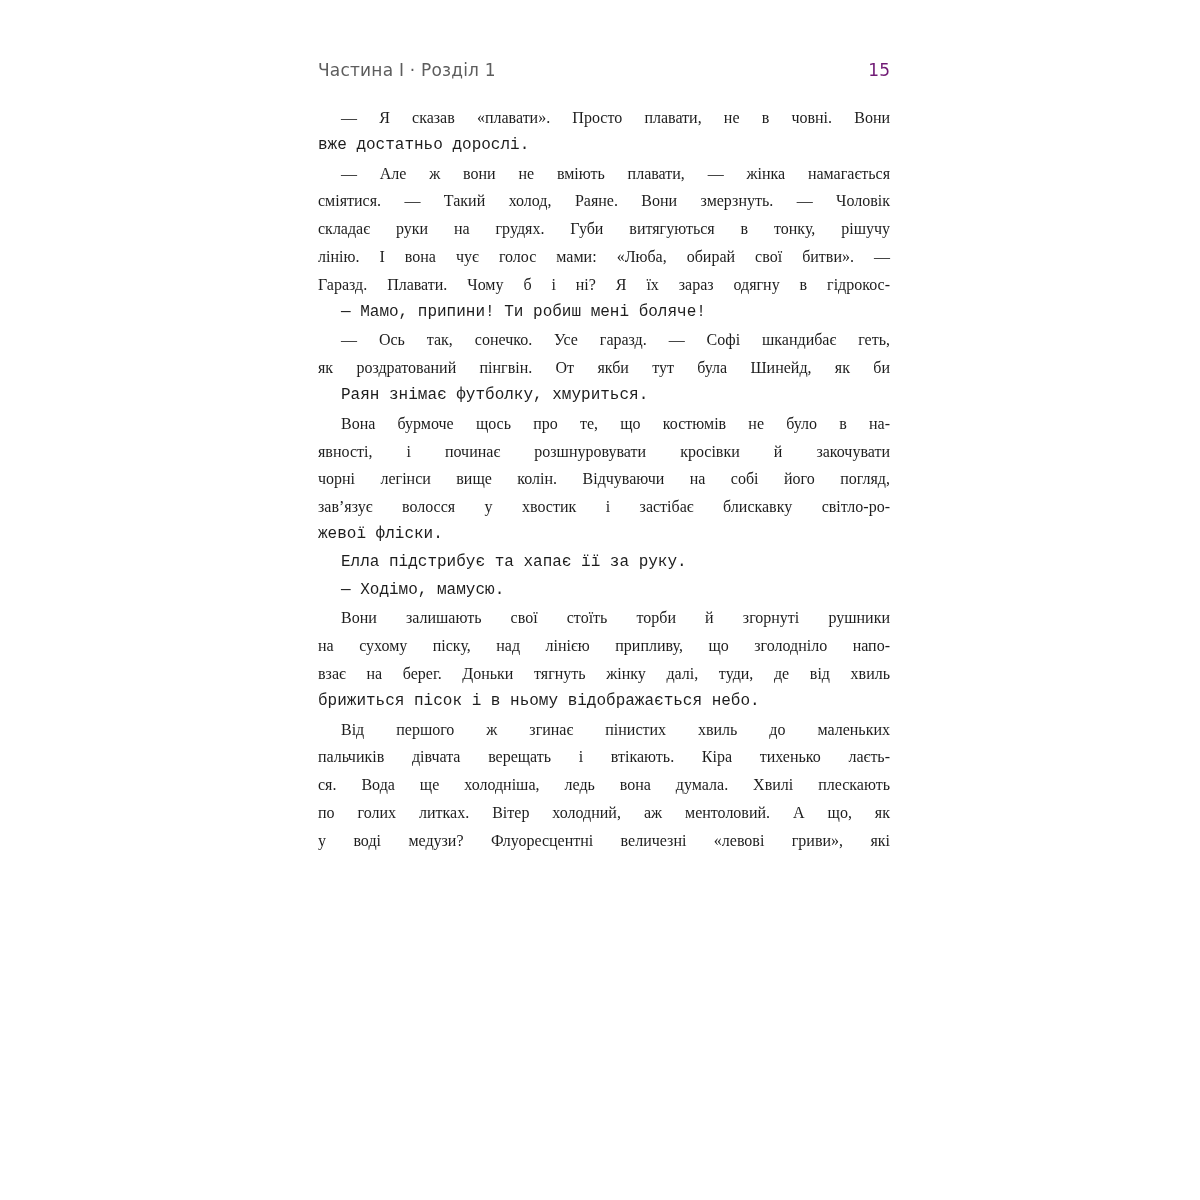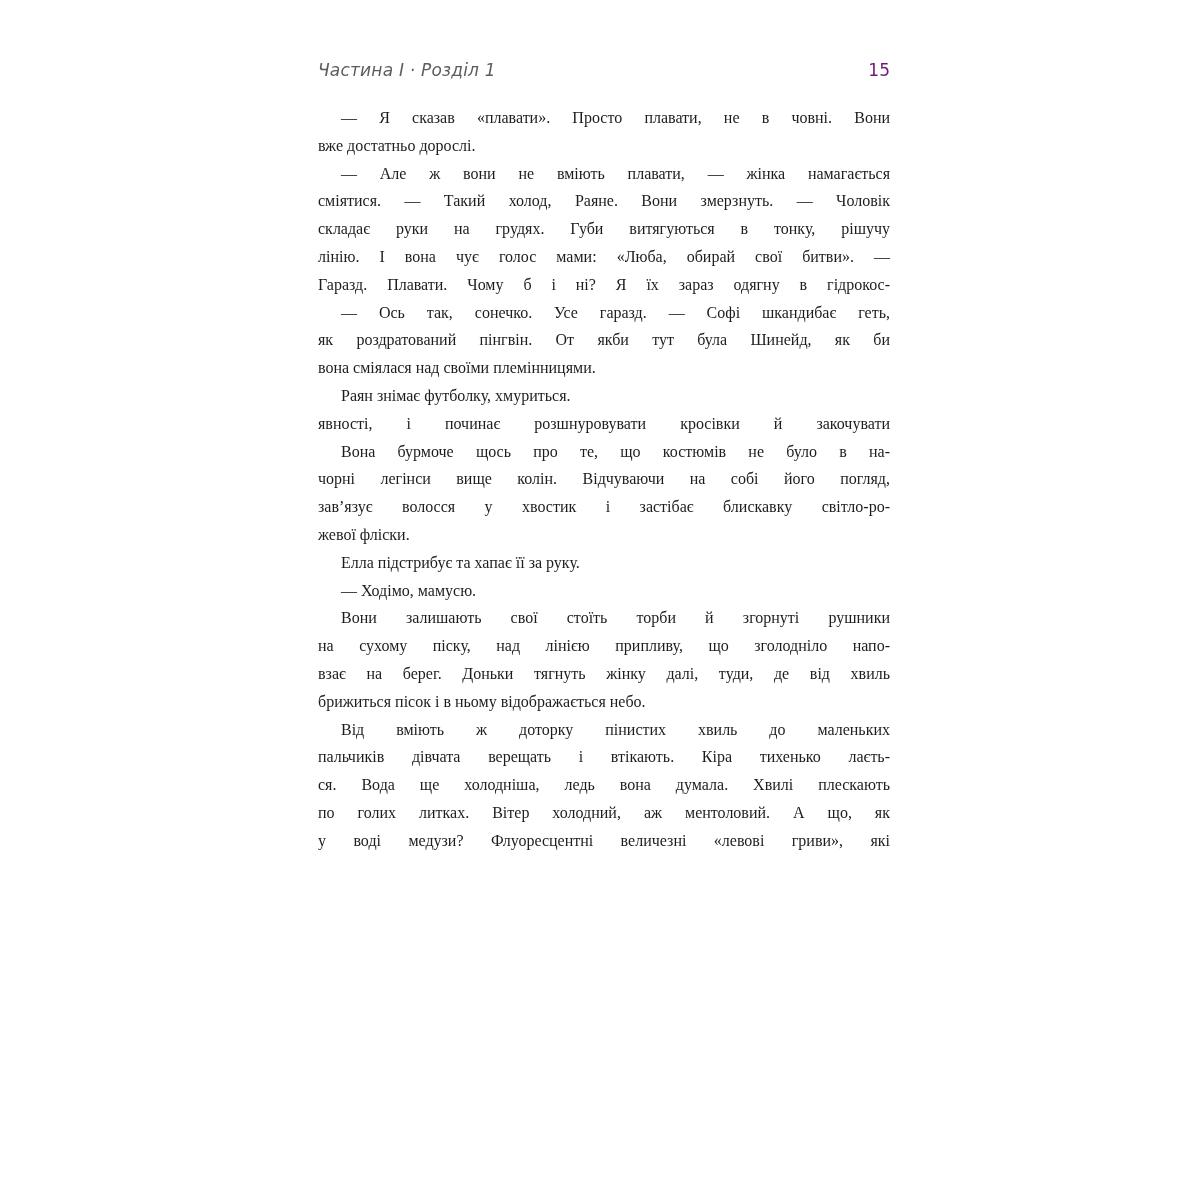--- a/index.html
+++ b/index.html
@@ -25,21 +25,20 @@
     position: absolute;
     left: 318px;
     top: 60px;
     width: 572px;
     display: flex;
     justify-content: space-between;
     align-items: baseline;
   }
   .running-title {
     font-family: "DejaVu Sans", sans-serif;
-    font-style: italic;
     font-size: 17px;
     letter-spacing: 0.2px;
     color: #5d5d5d;
   }
   .page-number {
     font-family: "DejaVu Sans", sans-serif;
     font-size: 17px;
     color: #701a75;
   }
   .page-text {
@@ -56,20 +55,21 @@
     text-align: justify;
     text-align-last: justify;
     white-space: normal;
   }
   .line.first {
     text-indent: 23px;
   }
   .line.last {
     text-align: center;
     text-align-last: left;
+    font-family: Liberation Mono, monospace;
   }
 </style>
 </head>
 <body>
 
 <div class="page">
   <div class="page-header">
     <span class="running-title">Частина І · Розділ 1</span>
     <span class="page-number">15</span>
   </div>
@@ -79,47 +79,49 @@
         <div class="line last">вже достатньо дорослі.</div>
       </div>
       <div class="paragraph">
         <div class="line first">— Але ж вони не вміють плавати, — жінка намагається</div>
         <div class="line">сміятися. — Такий холод, Раяне. Вони змерзнуть. — Чоловік</div>
         <div class="line">складає руки на грудях. Губи витягуються в тонку, рішучу</div>
         <div class="line">лінію. І вона чує голос мами: «Люба, обирай свої битви». —</div>
         <div class="line">Гаразд. Плавати. Чому б і ні? Я їх зараз одягну в гідрокос-</div>
       </div>
       <div class="paragraph">
+        <div class="line first last">— Мамо, припини! Ти робиш мені боляче!</div>
+      </div>
+      <div class="paragraph">
         <div class="line first">— Ось так, сонечко. Усе гаразд. — Софі шкандибає геть,</div>
         <div class="line">як роздратований пінгвін. От якби тут була Шинейд, як би</div>
-        <div class="line last">вона сміялася над своїми племінницями.</div>
       </div>
       <div class="paragraph">
         <div class="line first last">Раян знімає футболку, хмуриться.</div>
       </div>
       <div class="paragraph">
+        <div class="line first">Вона бурмоче щось про те, що костюмів не було в на-</div>
         <div class="line">явності, і починає розшнуровувати кросівки й закочувати</div>
-        <div class="line first">Вона бурмоче щось про те, що костюмів не було в на-</div>
         <div class="line">чорні легінси вище колін. Відчуваючи на собі його погляд,</div>
         <div class="line">зав’язує волосся у хвостик і застібає блискавку світло-ро-</div>
         <div class="line last">жевої фліски.</div>
       </div>
       <div class="paragraph">
         <div class="line first last">Елла підстрибує та хапає її за руку.</div>
       </div>
       <div class="paragraph">
         <div class="line first last">— Ходімо, мамусю.</div>
       </div>
       <div class="paragraph">
         <div class="line first">Вони залишають свої стоїть торби й згорнуті рушники</div>
         <div class="line">на сухому піску, над лінією припливу, що зголодніло напо-</div>
         <div class="line">взає на берег. Доньки тягнуть жінку далі, туди, де від хвиль</div>
         <div class="line last">брижиться пісок і в ньому відображається небо.</div>
       </div>
       <div class="paragraph">
-        <div class="line first">Від вміють ж доторку пінистих хвиль до маленьких</div>
+        <div class="line first">Від першого ж згинає пінистих хвиль до маленьких</div>
         <div class="line">пальчиків дівчата верещать і втікають. Кіра тихенько лаєть-</div>
         <div class="line">ся. Вода ще холодніша, ледь вона думала. Хвилі плескають</div>
         <div class="line">по голих литках. Вітер холодний, аж ментоловий. А що, як</div>
         <div class="line">у воді медузи? Флуоресцентні величезні «левові гриви», які</div>
       </div>
     </div>
 </div>
 
 </body></html>

